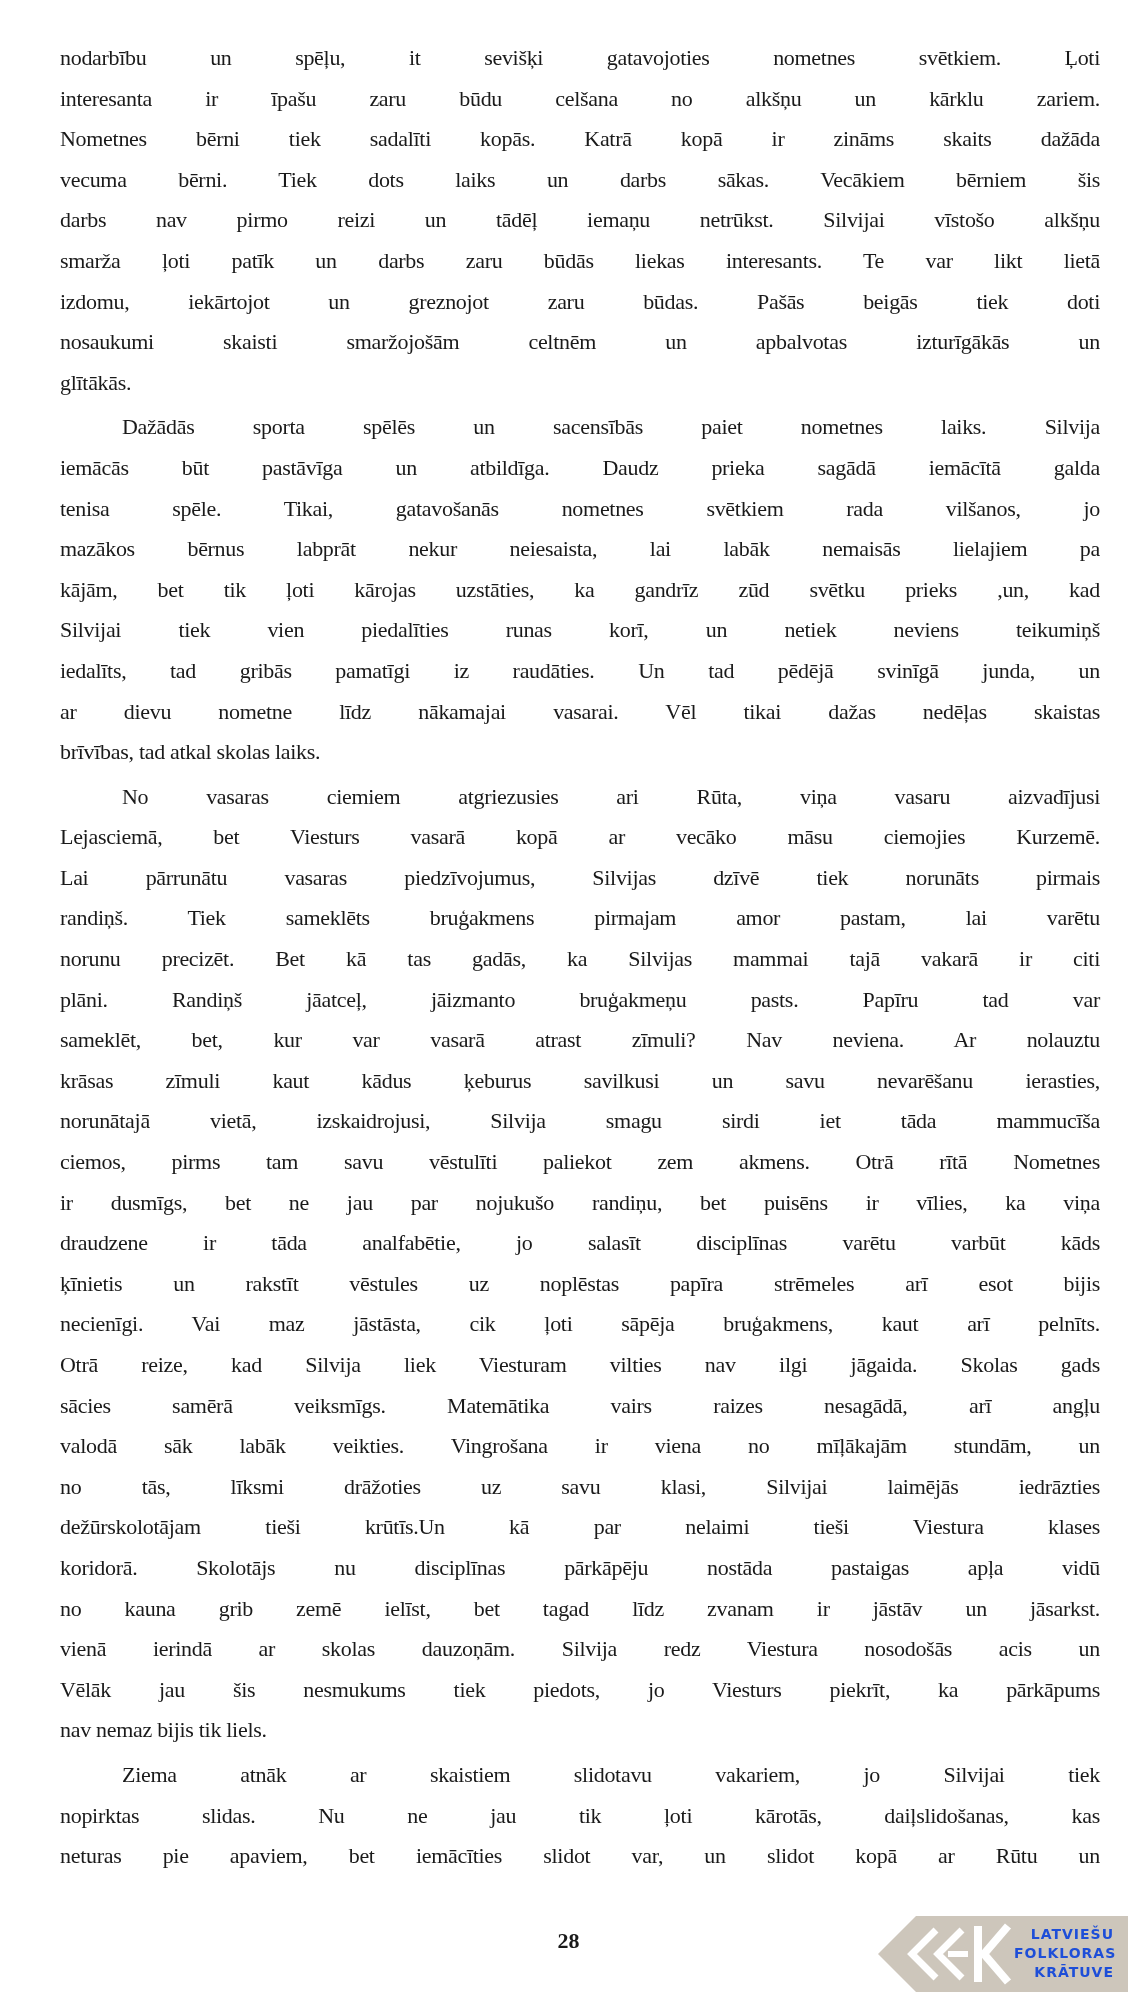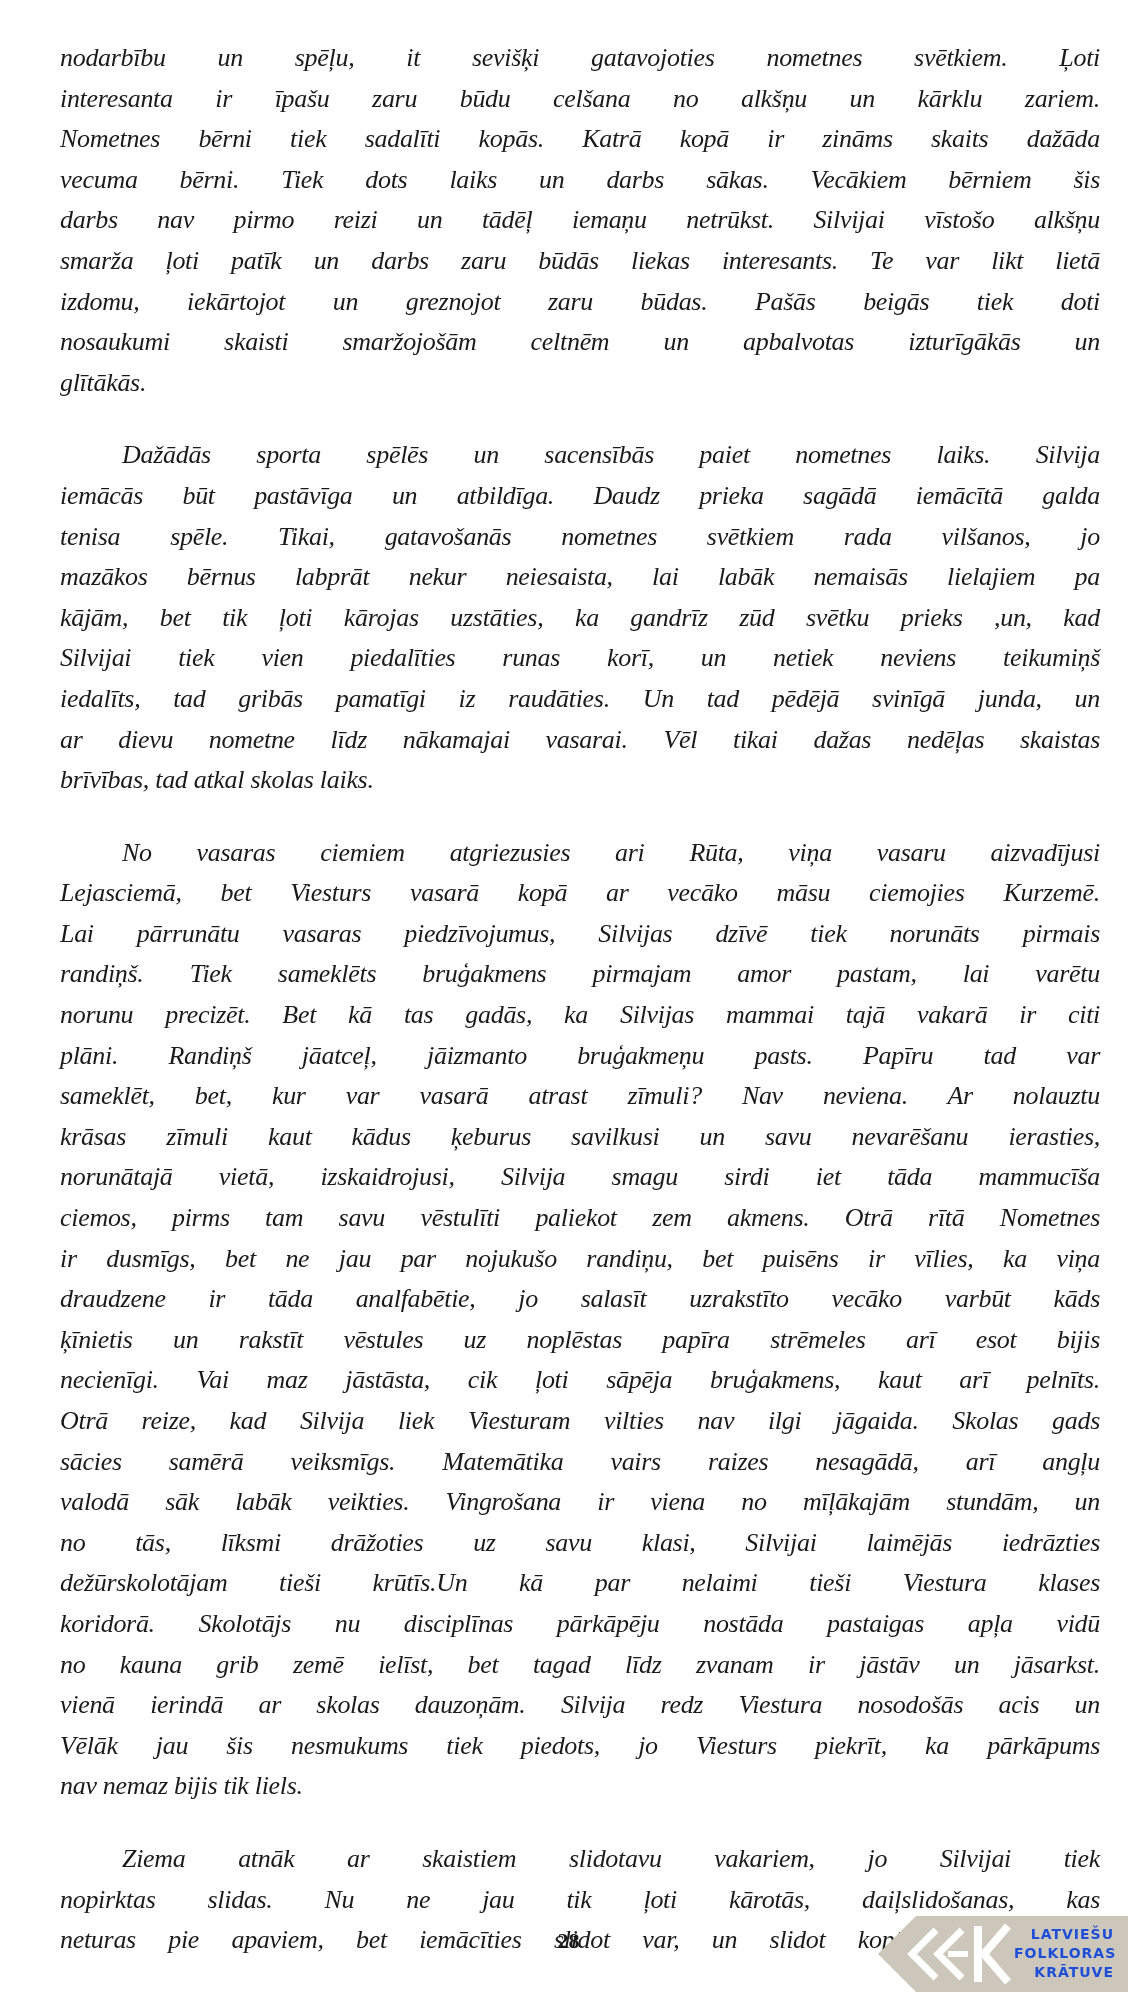--- a/index.html
+++ b/index.html
@@ -18,33 +18,31 @@
     .page-text {
       position: absolute;
       left: 60px;
       top: 38px;
       width: 1040px;
     }
     .line {
       display: block;
       height: 40.6px;
       line-height: 40.6px;
-      font-size: 26px;
+      font-size: 22px;
       white-space: nowrap;
       text-align: justify;
       text-align-last: justify;
       letter-spacing: -0.3px;
-      font-style: italic;
     }
     .line.last {
       text-align-last: left;
     }
     .line.indent {
       padding-left: 62px;
-      margin-top: 28px;
     }
     .para-gap {
       height: 4px;
     }
     .page-number {
       position: absolute;
       left: 0;
       width: 1137px;
       top: 1928px;
       text-align: center;
@@ -109,21 +107,21 @@
       <span class="line">Lejasciemā, bet Viesturs vasarā kopā ar vecāko māsu ciemojies Kurzemē.</span>
       <span class="line">Lai pārrunātu vasaras piedzīvojumus, Silvijas dzīvē tiek norunāts pirmais</span>
       <span class="line">randiņš. Tiek sameklēts bruģakmens pirmajam amor pastam, lai varētu</span>
       <span class="line">norunu precizēt. Bet kā tas gadās, ka Silvijas mammai tajā vakarā ir citi</span>
       <span class="line">plāni. Randiņš jāatceļ, jāizmanto bruģakmeņu pasts. Papīru tad var</span>
       <span class="line">sameklēt, bet, kur var vasarā atrast zīmuli? Nav neviena. Ar nolauztu</span>
       <span class="line">krāsas zīmuli kaut kādus ķeburus savilkusi un savu nevarēšanu ierasties,</span>
       <span class="line">norunātajā vietā, izskaidrojusi, Silvija smagu sirdi iet tāda mammucīša</span>
       <span class="line">ciemos, pirms tam savu vēstulīti paliekot zem akmens. Otrā rītā Nometnes</span>
       <span class="line">ir dusmīgs, bet ne jau par nojukušo randiņu, bet puisēns ir vīlies, ka viņa</span>
-      <span class="line">draudzene ir tāda analfabētie, jo salasīt uzrakstīto vecāko varbūt kāds</span>
+      <span class="line">draudzene ir tāda analfabētie, jo salasīt disciplīnas varētu varbūt kāds</span>
       <span class="line">ķīnietis un rakstīt vēstules uz noplēstas papīra strēmeles arī esot bijis</span>
       <span class="line">necienīgi. Vai maz jāstāsta, cik ļoti sāpēja bruģakmens, kaut arī pelnīts.</span>
       <span class="line">Otrā reize, kad Silvija liek Viesturam vilties nav ilgi jāgaida. Skolas gads</span>
       <span class="line">sācies samērā veiksmīgs. Matemātika vairs raizes nesagādā, arī angļu</span>
       <span class="line">valodā sāk labāk veikties. Vingrošana ir viena no mīļākajām stundām, un</span>
       <span class="line">no tās, līksmi drāžoties uz savu klasi, Silvijai laimējās iedrāzties</span>
       <span class="line">dežūrskolotājam tieši krūtīs.Un kā par nelaimi tieši Viestura klases</span>
       <span class="line">koridorā. Skolotājs nu disciplīnas pārkāpēju nostāda pastaigas apļa vidū</span>
       <span class="line">no kauna grib zemē ielīst, bet tagad līdz zvanam ir jāstāv un jāsarkst.</span>
       <span class="line">vienā ierindā ar skolas dauzoņām. Silvija redz Viestura nosodošās acis un</span>

